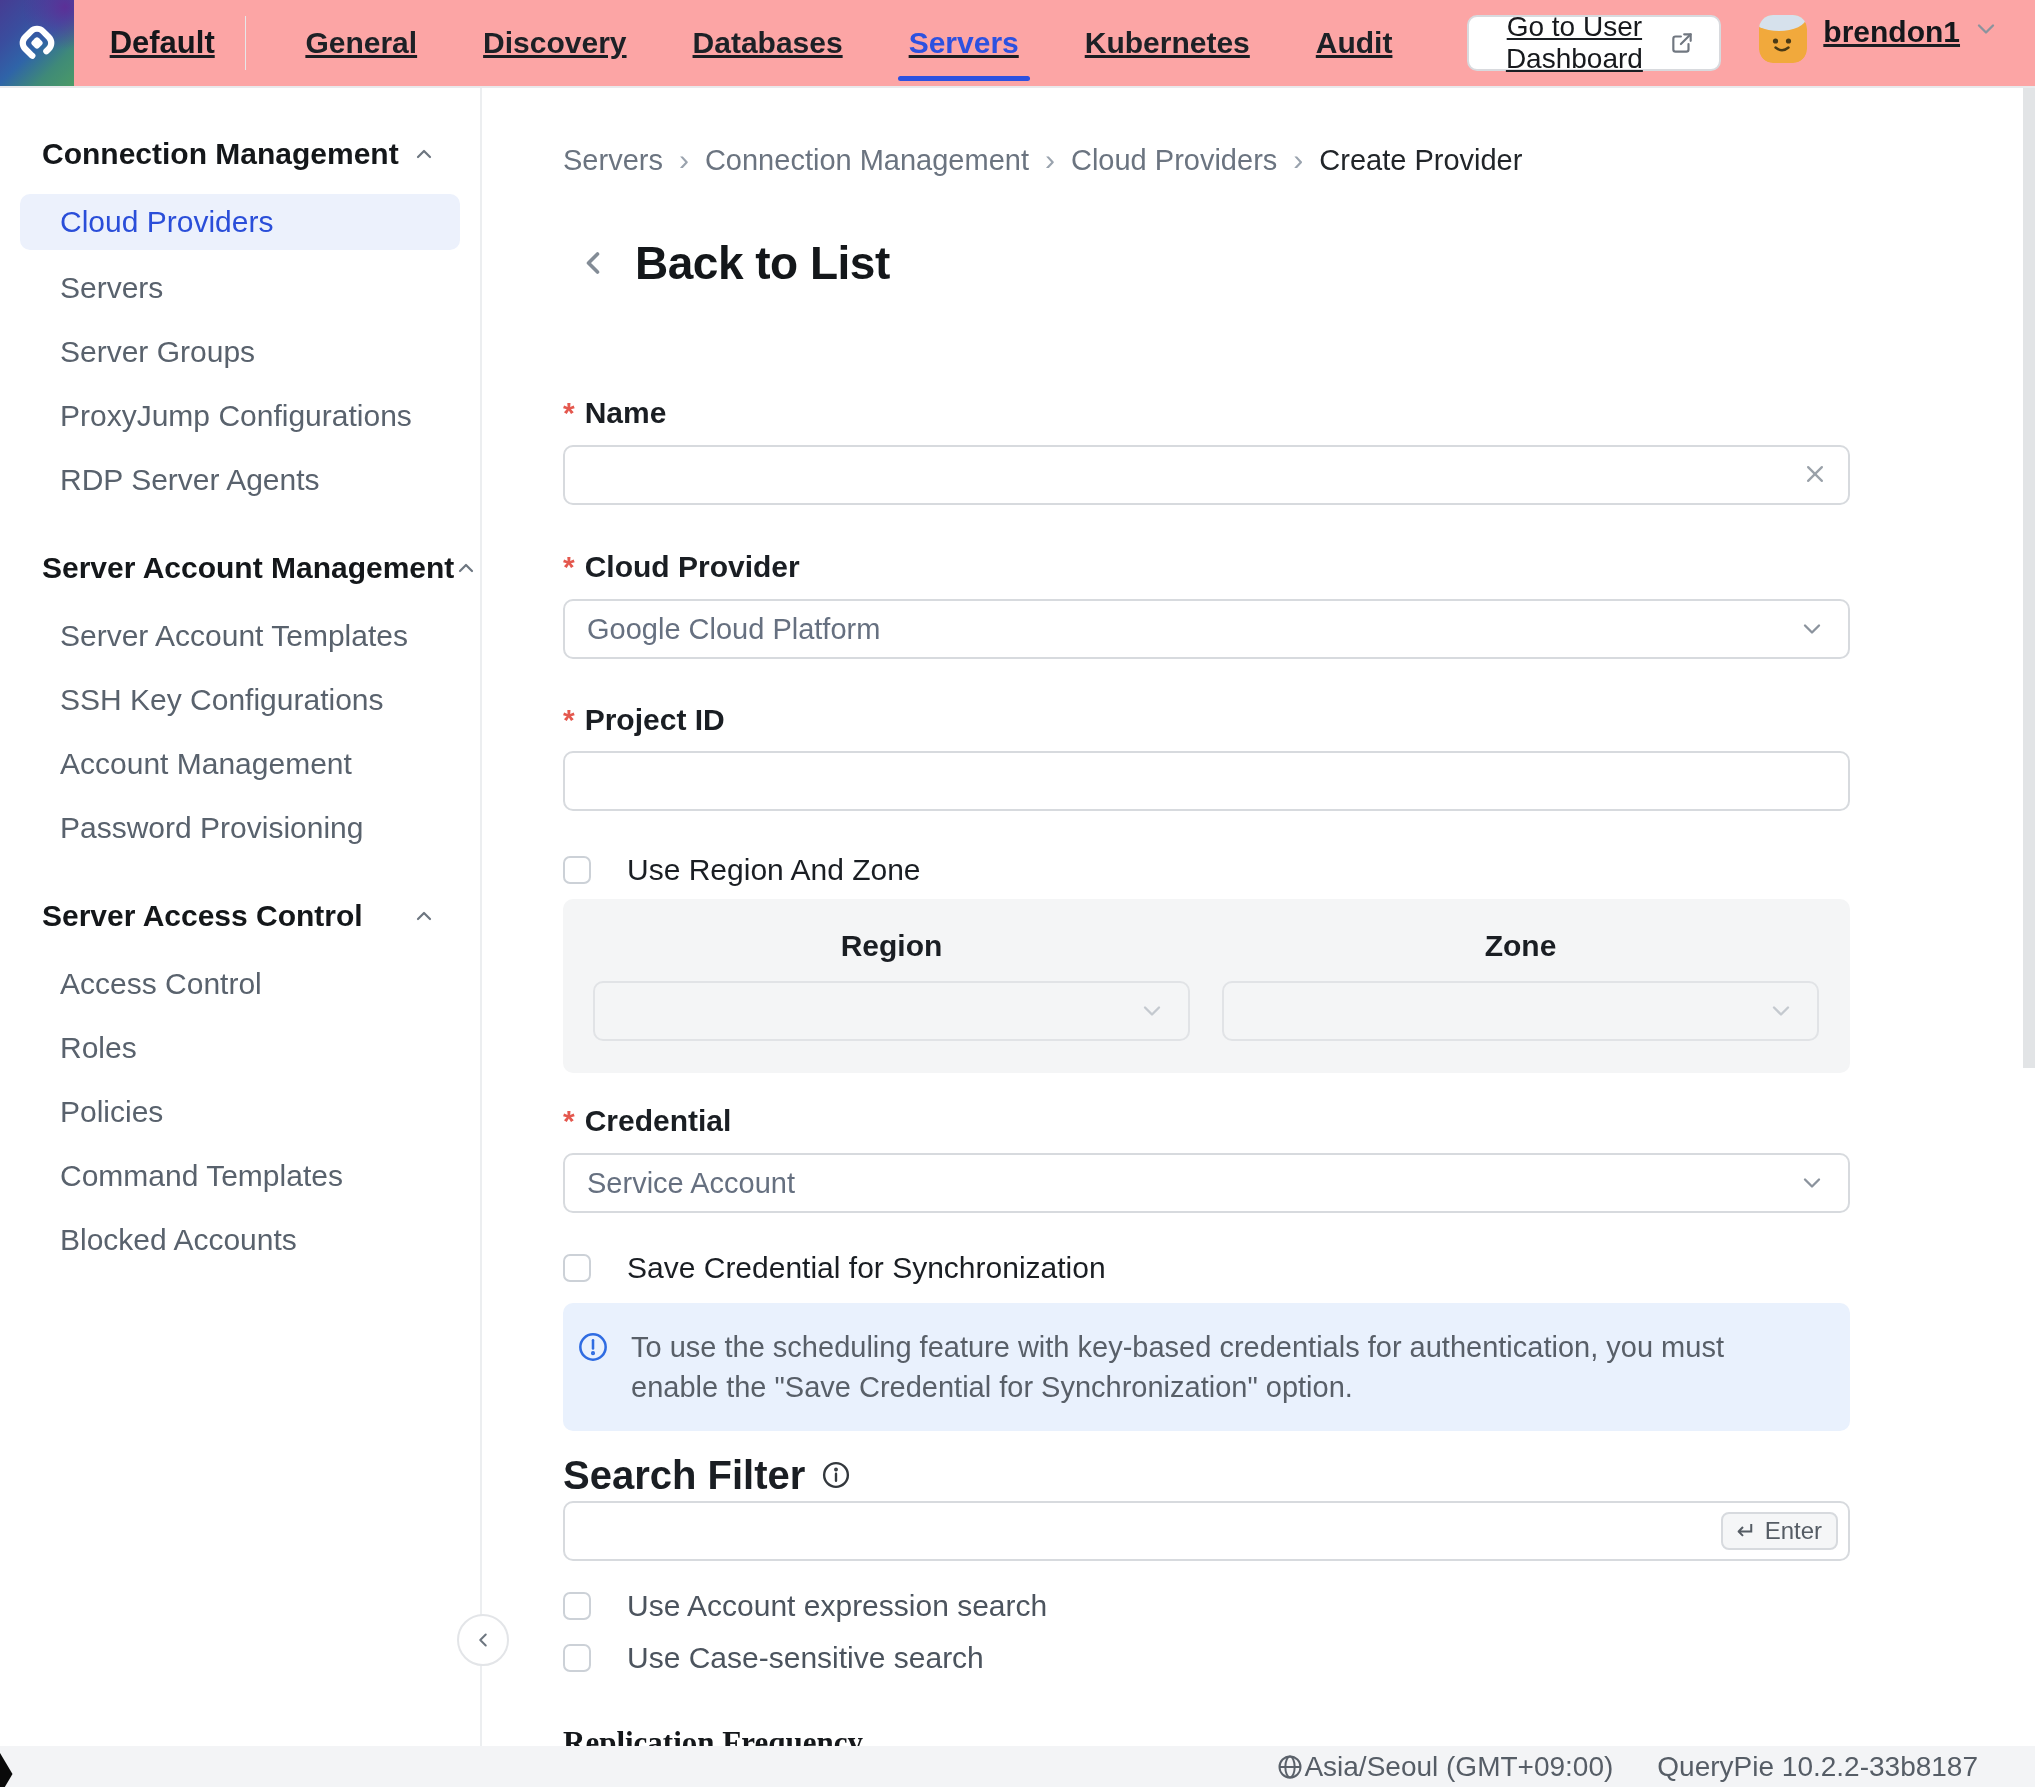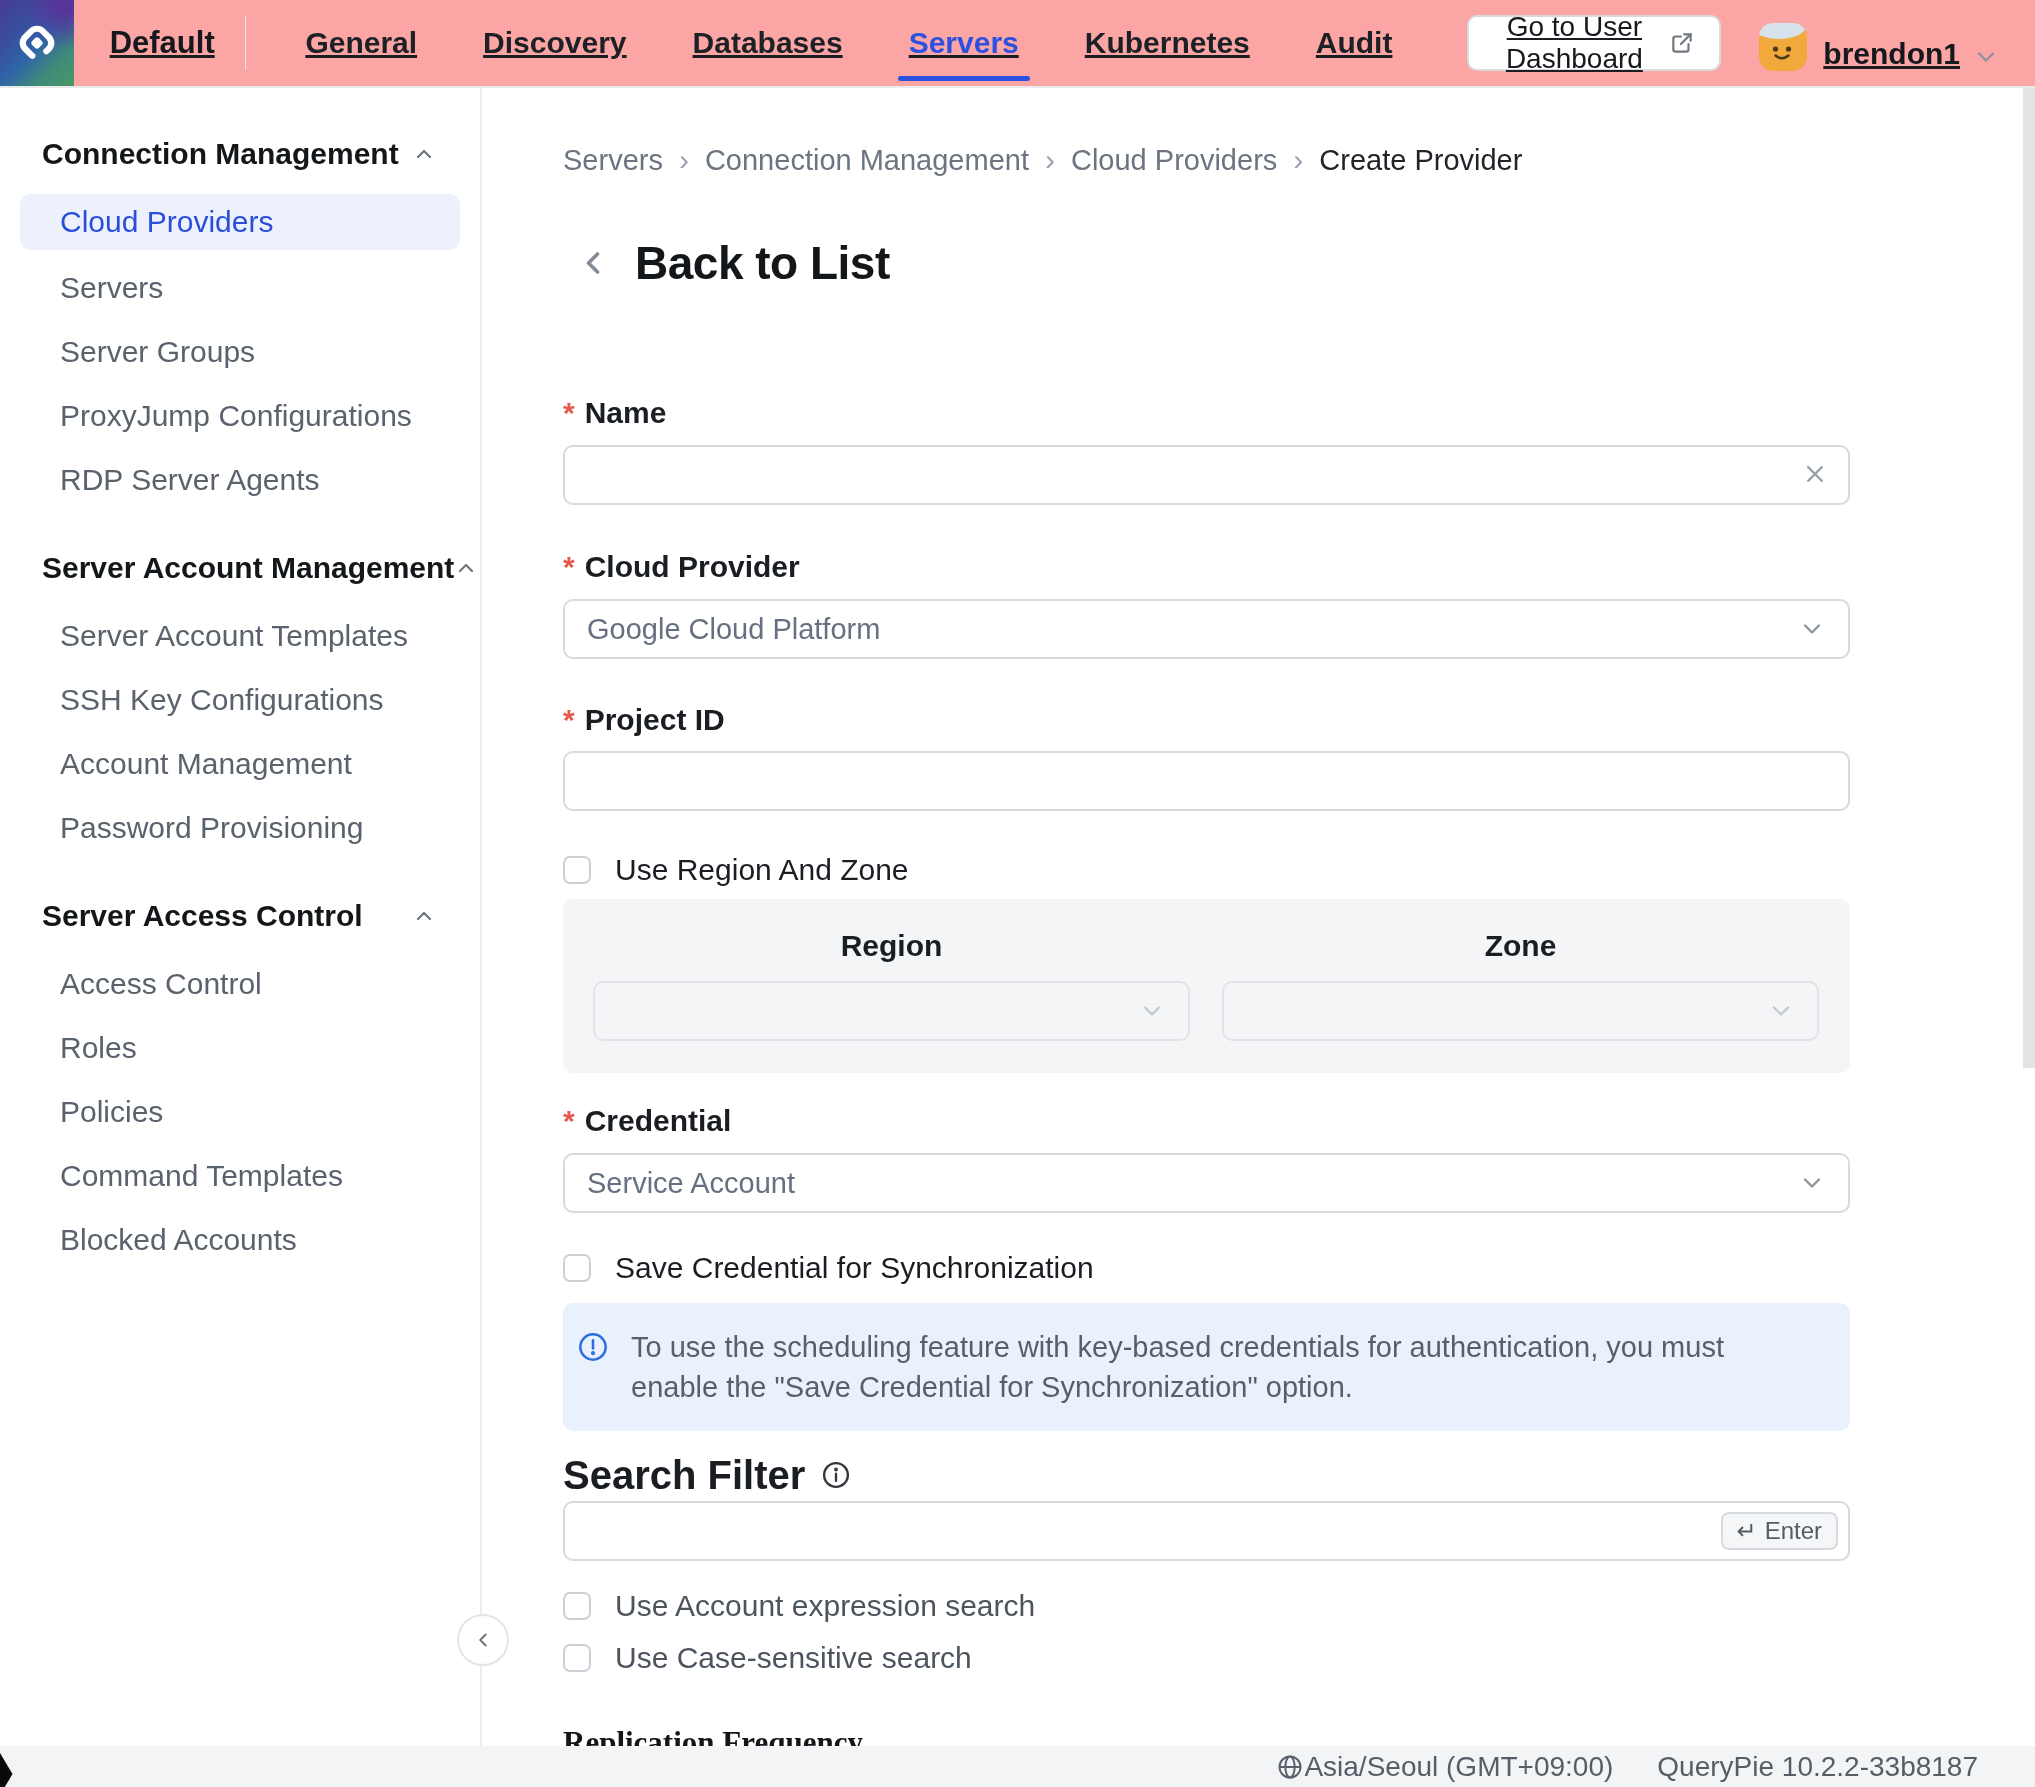--- a/index.html
+++ b/index.html
@@ -16,21 +16,21 @@
           background:radial-gradient(circle at 88% 8%, rgba(94,45,150,.95) 0%, rgba(94,45,150,0) 42%); }
   .logo svg { position:relative; }
   .org { margin-left:36px; font-size:31px; font-weight:700; color:#15181c; }
   .nav-divider { width:2px; height:54px; background:#e6e7e9; margin:0 26px 0 30px; }
   .navlist { display:flex; align-items:stretch; height:88px; }
   .nav-item { position:relative; display:flex; align-items:center; padding:0 33px;
               font-size:30px; font-weight:600; color:#1d2126; cursor:pointer; }
   .nav-item.active { color:#2c51e0; }
   .nav-item.active::after { content:""; position:absolute; left:22px; right:22px; bottom:6px;
               height:5px; border-radius:3px; background:#2c51e0; }
-  .topnav-right { margin-left:auto; display:flex; align-items:flex-end; padding-right:36px;padding-left:42px; }
+  .topnav-right { margin-left:auto; display:flex; align-items:flex-start; padding-right:36px;padding-left:42px; }
   .dash-btn { display:flex; align-items:center; gap:14px; height:56px; padding:0 24px;
               border:2px solid #d8dade; border-radius:10px; background:#fff;
               font-size:28px; font-weight:500; color:#17191d; cursor:pointer; }
   .avatar { width:48px; height:48px; margin-left:38px; }
   .user-name { margin-left:16px; font-size:30px; font-weight:600; color:#15181c; }
   .user-caret { margin-left:12px; display:flex; }
 
   
   .sidebar { position:absolute; top:88px; left:0; width:482px; bottom:41px; background:#fff;
              border-right:2px solid #eceef0; padding-top:50px; overflow:hidden; }
@@ -66,21 +66,21 @@
   .text-input input { width:100%; height:60px; border:2px solid #d7dade; border-radius:10px;
                       padding:0 70px 0 22px; font-size:29px; color:#1a1e23; outline:none; background:#fff;
                       font-family:"Liberation Sans", sans-serif; }
   .clear-x { position:absolute; right:20px; top:14px; cursor:pointer; display:flex; }
 
   .select { margin-top:16px; height:60px; border:2px solid #d7dade; border-radius:10px; background:#fff;
             display:flex; align-items:center; padding:0 22px; cursor:pointer; }
   .select .sel-value { font-size:29px; color:#667080; flex:1; }
   .select .caret { display:flex; }
 
-  .checkbox-row { display:flex; align-items:center; gap:24px; height:30px; cursor:pointer;text-align:center; }
+  .checkbox-row { display:flex; align-items:center; gap:36px; height:30px; cursor:pointer;text-align:center; }
   .checkbox { width:28px; height:28px; border:2px solid #ccd1d7; border-radius:7px; background:#fff; flex:0 0 auto; }
   .cb-label-dark { font-size:30px; font-weight:500; color:#1a1e23; }
   .cb-label-gray { font-size:30px; font-weight:400; color:#4c545e; }
 
   .rz-panel { margin-top:14px; height:174px; background:#f4f5f6; border-radius:10px; padding:30px 30px 0; }
   .rz-cols { display:flex; gap:32px; }
   .rz-col { width:597px;text-align:center; }
   .rz-label { height:32px; font-size:30px; font-weight:600; color:#1a1e23; }
   .rz-select { margin-top:20px; height:60px; border:2px solid #e1e3e6; border-radius:10px;
                display:flex; align-items:center; justify-content:flex-end; padding:0 22px; }

